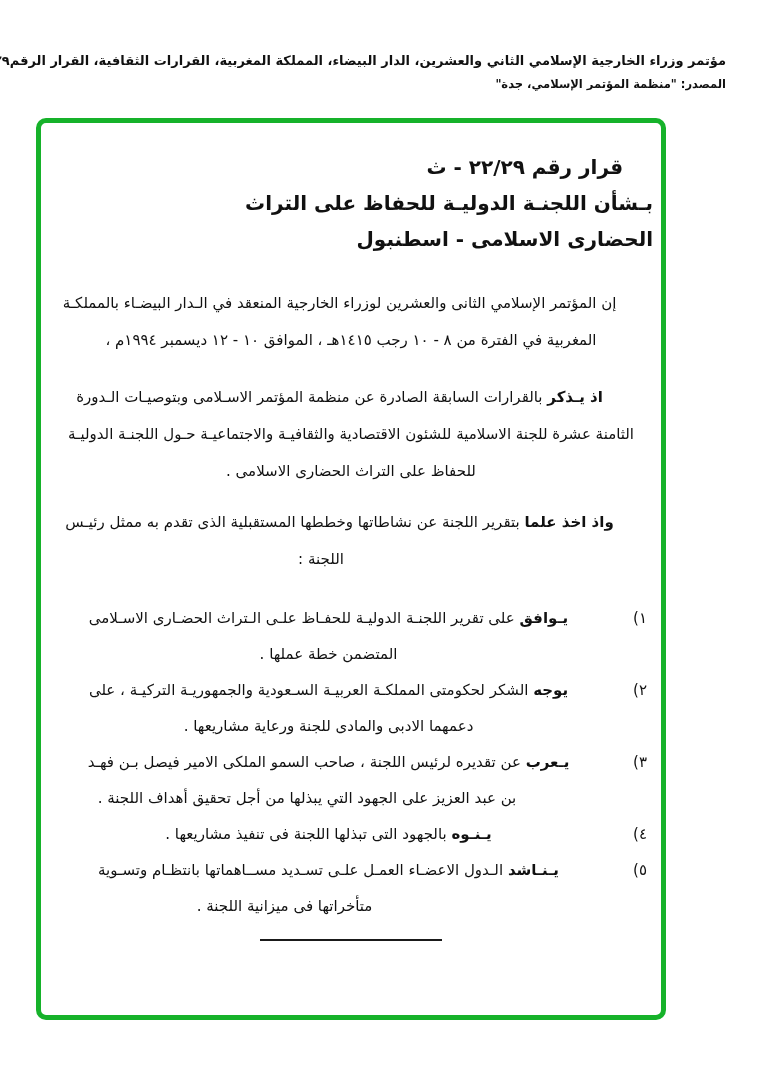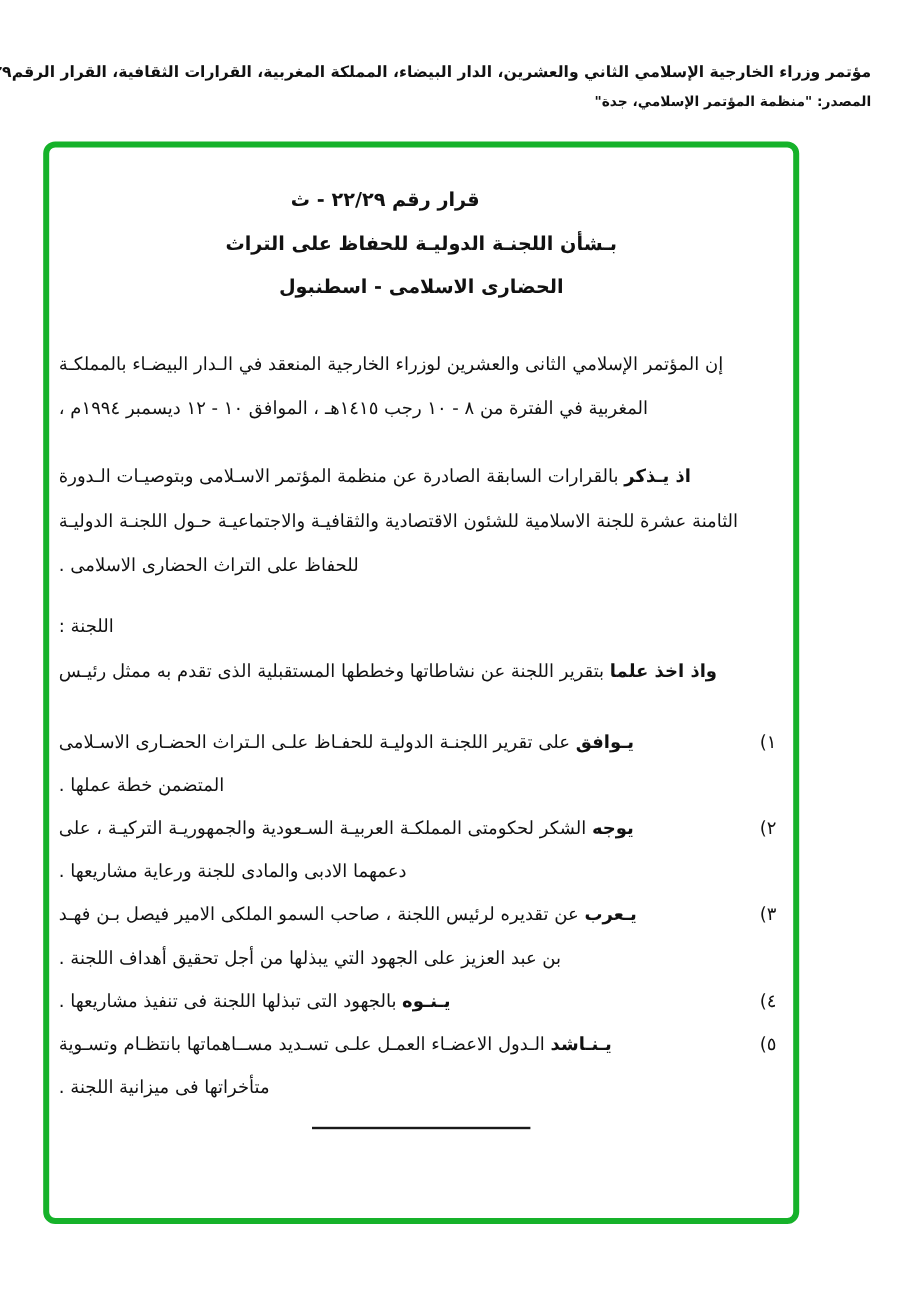--- a/index.html
+++ b/index.html
@@ -27,24 +27,24 @@
   
   .frame{
     position:absolute;
     left:36px;top:118px;
     width:630px;height:902px;
     box-sizing:border-box;
     border:5px solid #16b22a;
     border-radius:10px;
     padding:26px 8px 0 8px;
   }
-  .title-block{text-align:center;font-weight:bold;font-size:16px;line-height:36px;}
+  .title-block{font-weight:bold;font-size:20px;line-height:36px;}
   .title-block .t1{position:relative;left:-30px;} 
   .body-text{font-size:15px;line-height:37px;}
-  .line{white-space:nowrap;text-align:left;}
+  .line{white-space:nowrap;text-align:center;}
   .p1{margin-top:28px;}
   .p2{margin-top:20px;}
   .p3{margin-top:14px;}
   .indent-first{margin-right:23px;}
   .p2-l3{}
   .p3-l2{margin-right:60px;}
   b{font-weight:bold;}
   
   .items{margin-top:22px;font-size:15px;line-height:36px;}
   .item{display:flex;}
@@ -91,22 +91,22 @@
         <div class="line">المغربية في الفترة من ٨ - ١٠ رجب ١٤١٥هـ ، الموافق ١٠ - ١٢ ديسمبر ١٩٩٤م ،</div>
       </div>
 
       <div class="p2">
         <div class="line indent-first"><b>اذ يـذكر</b><span> بالقرارات السابقة الصادرة عن منظمة المؤتمر الاسـلامى وبتوصيـات الـدورة</span></div>
         <div class="line">الثامنة عشرة للجنة الاسلامية للشئون الاقتصادية  والثقافيـة والاجتماعيـة حـول اللجنـة الدوليـة</div>
         <div class="line p2-l3">للحفاظ على التراث الحضارى الاسلامى .</div>
       </div>
 
       <div class="p3">
+        <div class="line indent-first"><b>واذ اخذ علما</b><span> بتقرير اللجنة عن نشاطاتها وخططها المستقبلية الذى تقدم به ممثل رئيـس</span></div>
         <div class="line p3-l2">اللجنة :</div>
-        <div class="line indent-first"><b>واذ اخذ علما</b><span> بتقرير اللجنة عن نشاطاتها وخططها المستقبلية الذى تقدم به ممثل رئيـس</span></div>
       </div>
 
       <div class="items">
 
         <div class="item">
           <div class="marker"><span dir="ltr">(١</span></div>
           <div class="content">
             <div class="line"><b>يـوافق</b><span> على تقرير اللجنـة الدوليـة للحفـاظ علـى الـتراث الحضـارى الاسـلامى</span></div>
             <div class="line it1-l2">المتضمن خطة عملها .</div>
           </div>

